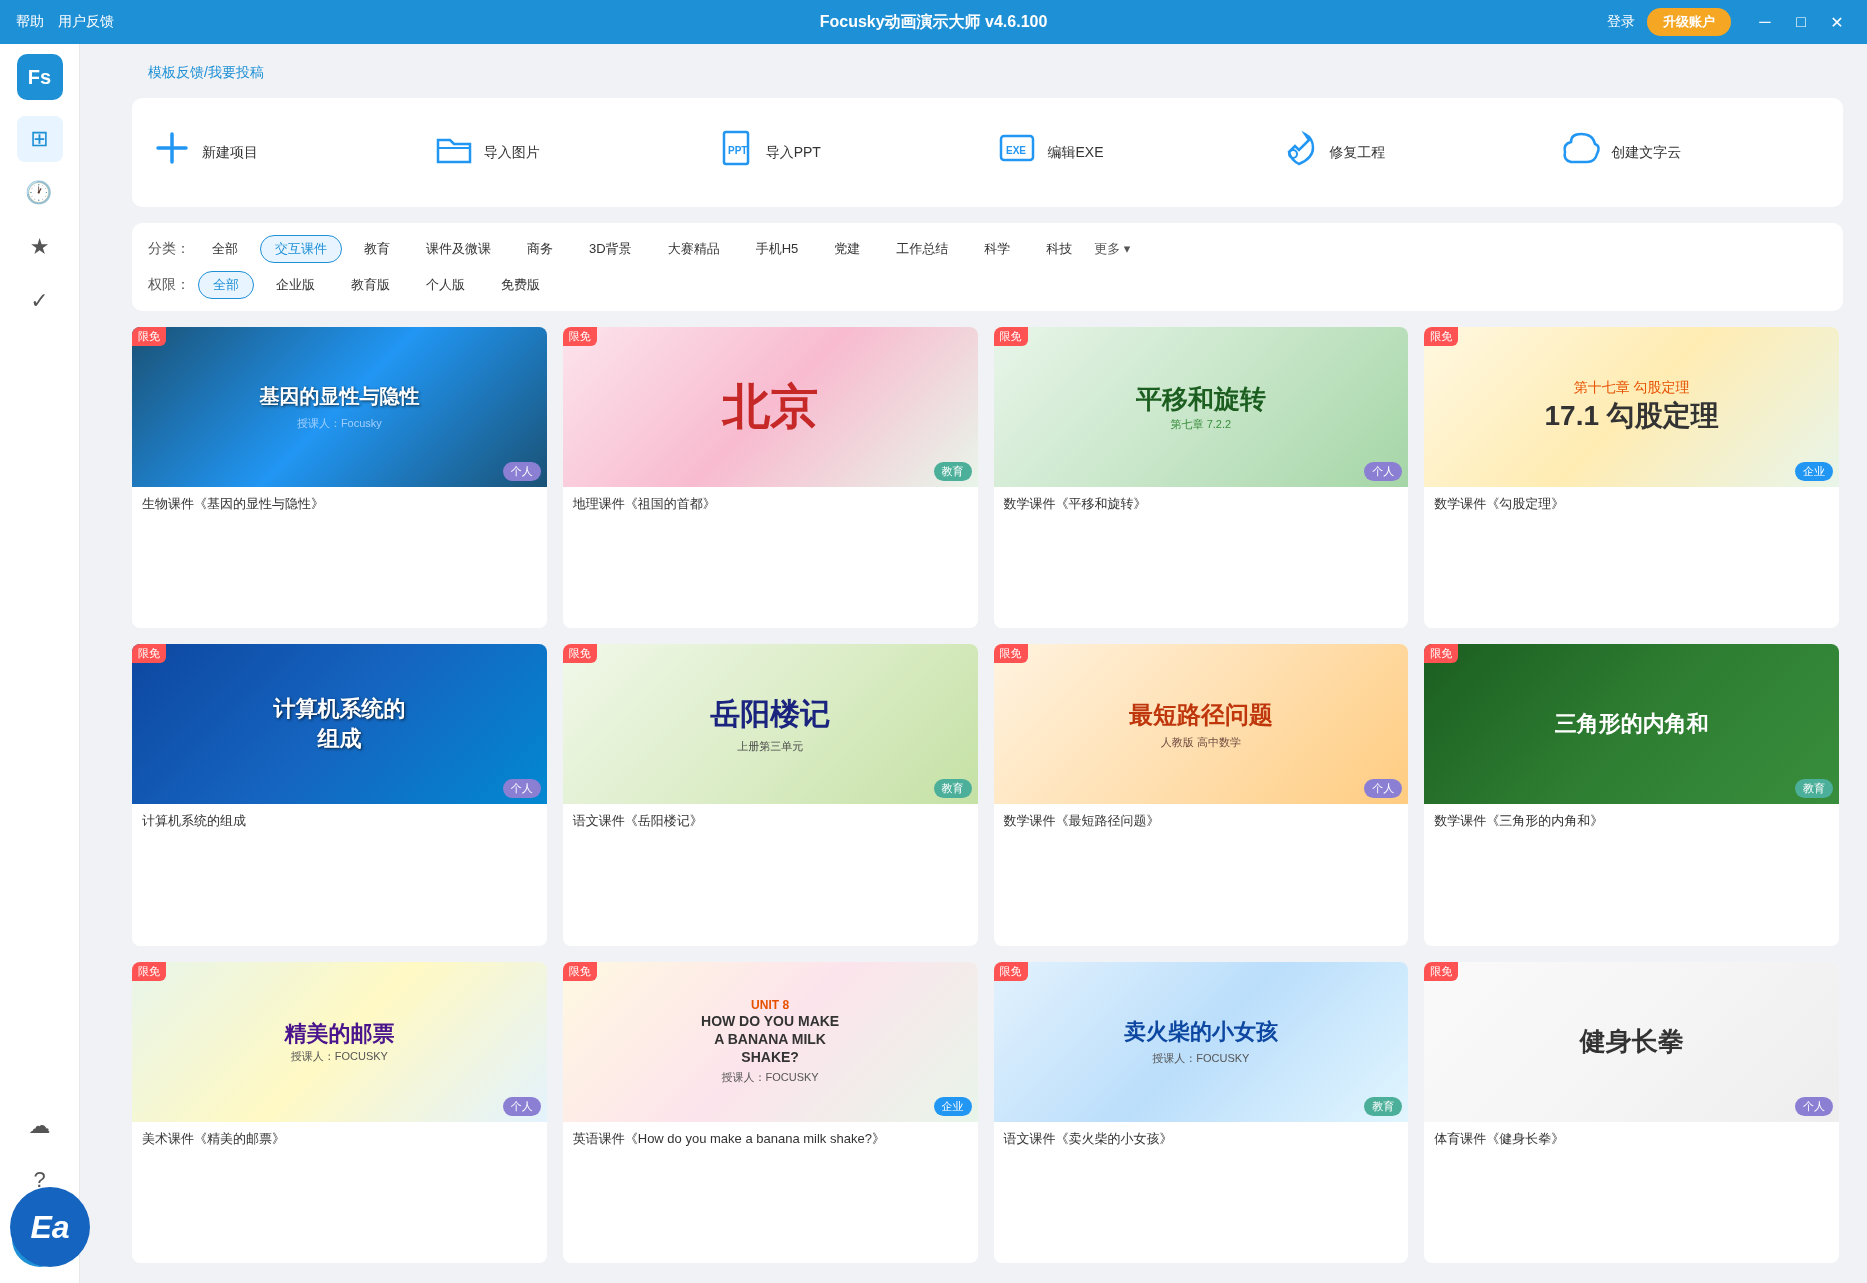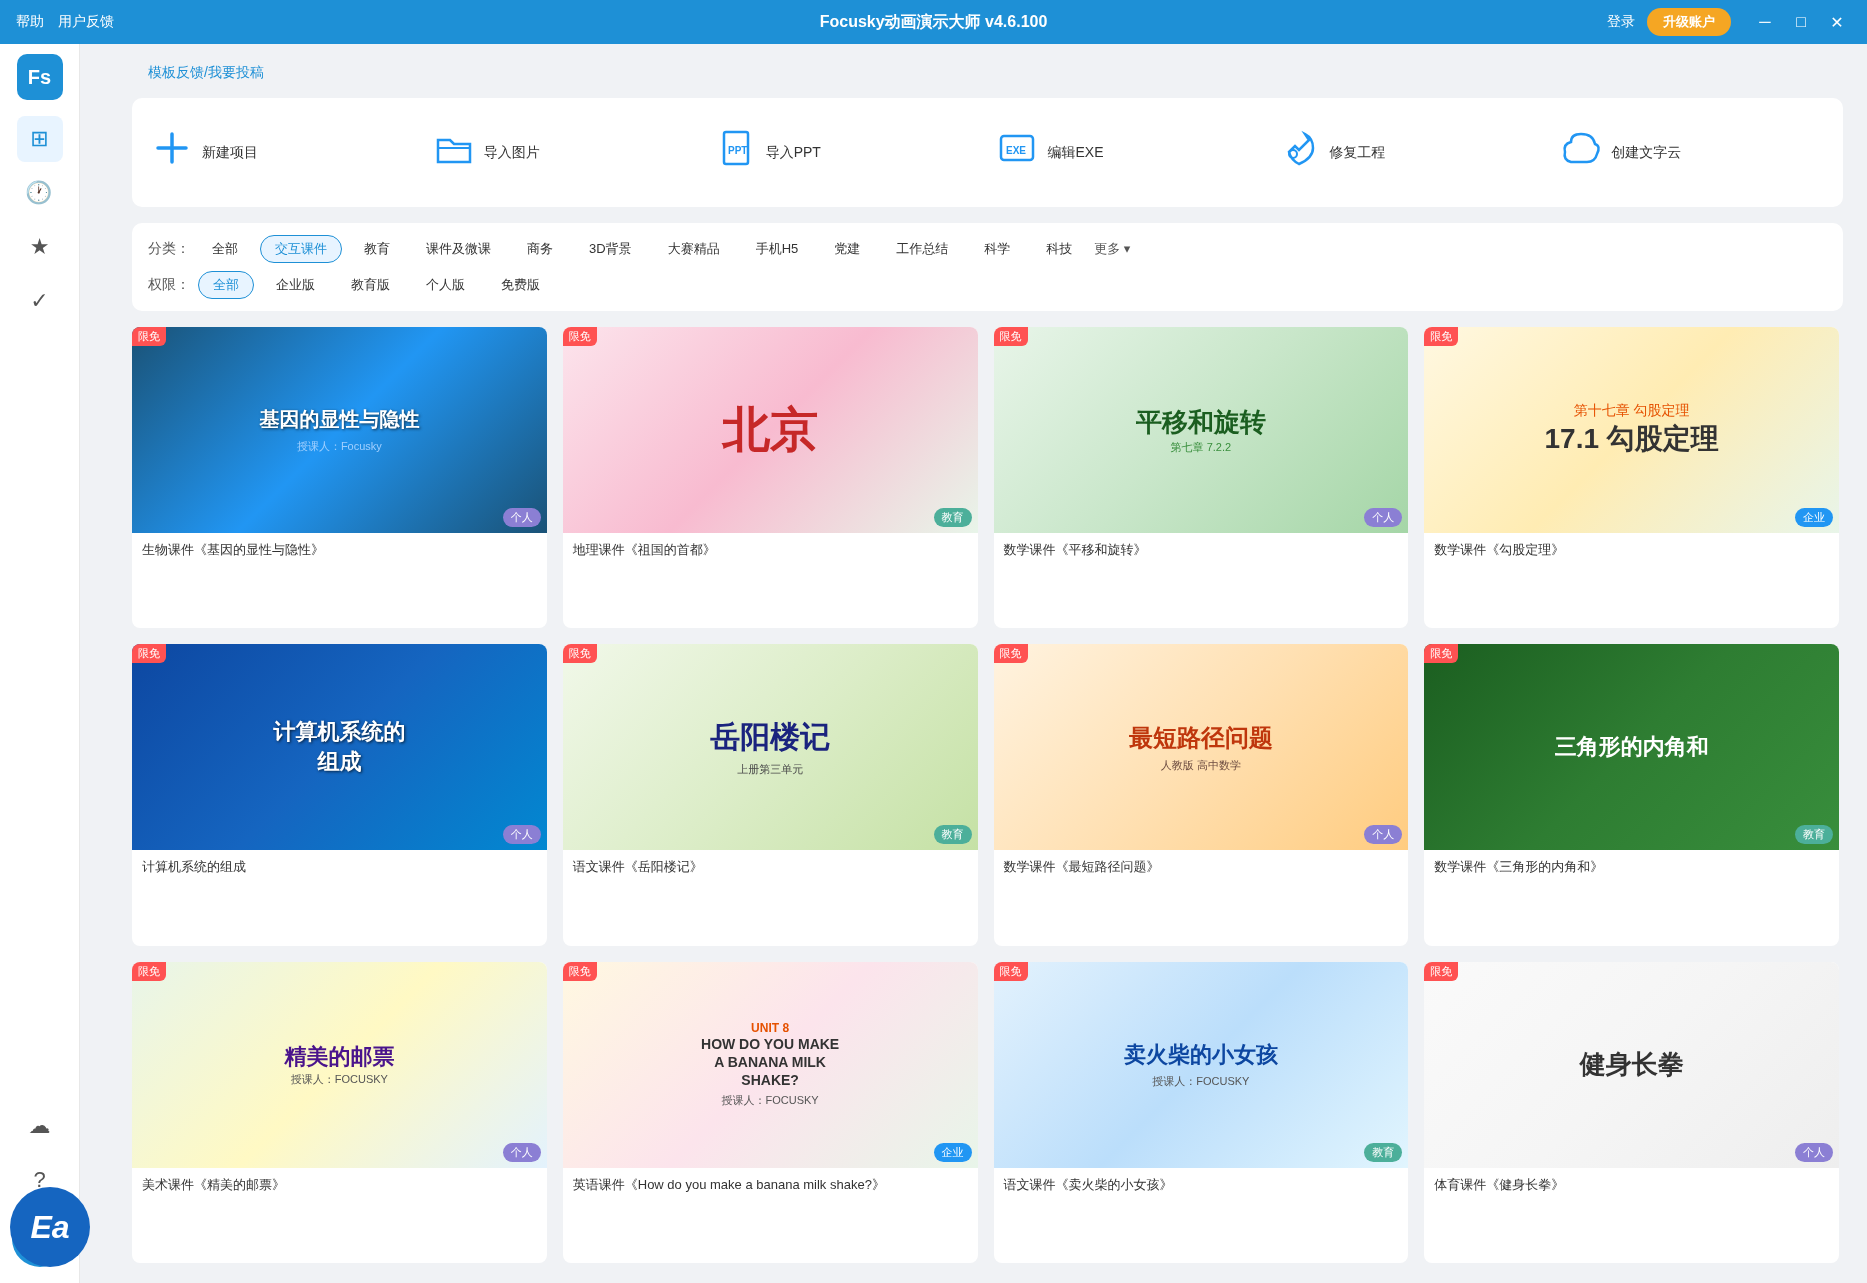--- a/index.html
+++ b/index.html
@@ -213,21 +213,21 @@
       padding-right: 4px;
     }
     .template-card {
       background: white;
       border-radius: 8px;
       overflow: hidden;
       cursor: pointer;
     }
     .template-thumb {
       width: 100%;
-      height: 206px;
+      height: 160px;
       position: relative;
       overflow: hidden;
     }
     .template-badge {
       position: absolute;
       top: 0; left: 0;
       background: #ff5252;
       color: white;
       font-size: 11px;
       padding: 2px 6px;

